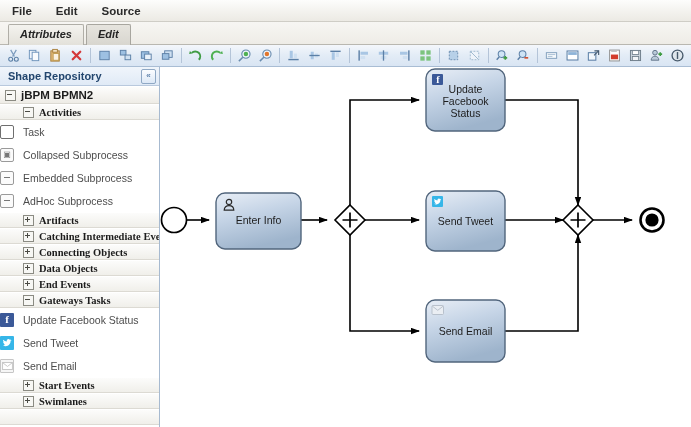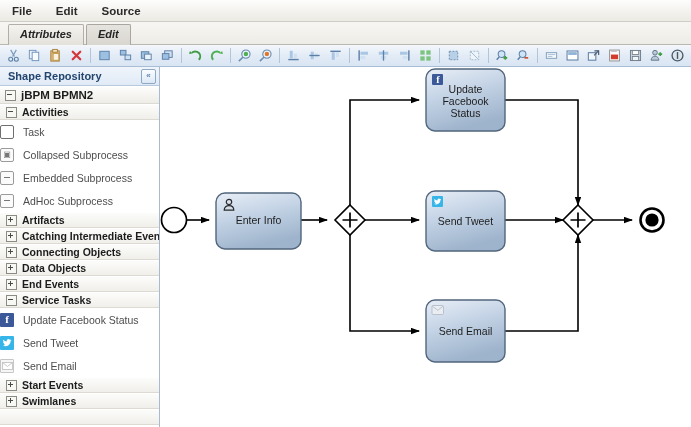--- a/index.html
+++ b/index.html
@@ -211,21 +211,21 @@
     height: 5px;
     background: #4a4a44;
   }
   .group-label {
     font-size: 10.5px;
     font-weight: bold;
     color: #1c1c1c;
     white-space: nowrap;
   }
   .group-row.root .group-label { font-size: 11.5px; }
-  .group-row.sub { padding-left: 6px; }
+  .group-row.sub { padding-left: 23px; font-family: Liberation Serif, serif; }
 
   .shape-row {
     display: flex;
     align-items: center;
     height: 23px;
     box-sizing: border-box;
     cursor: default;
   }
   .shape-icon {
     width: 14px;
@@ -597,21 +597,21 @@
           <span class="expander plus"></span>
           <span class="group-label">Data Objects</span>
         </div>
         <div class="group-row sub">
           <span class="expander plus"></span>
           <span class="group-label">End Events</span>
         </div>
 
         <div class="group-row sub">
           <span class="expander"></span>
-          <span class="group-label">Service Tasks</span>
+          <span class="group-label">Gateways Tasks</span>
         </div>
 
         <div class="shape-row">
           <span class="shape-icon ic-fb">f</span>
           <span class="shape-label">Update Facebook Status</span>
         </div>
 
         <div class="shape-row">
           <span class="shape-icon ic-tw">
             <svg width="11" height="11" viewBox="0 0 12 12">

